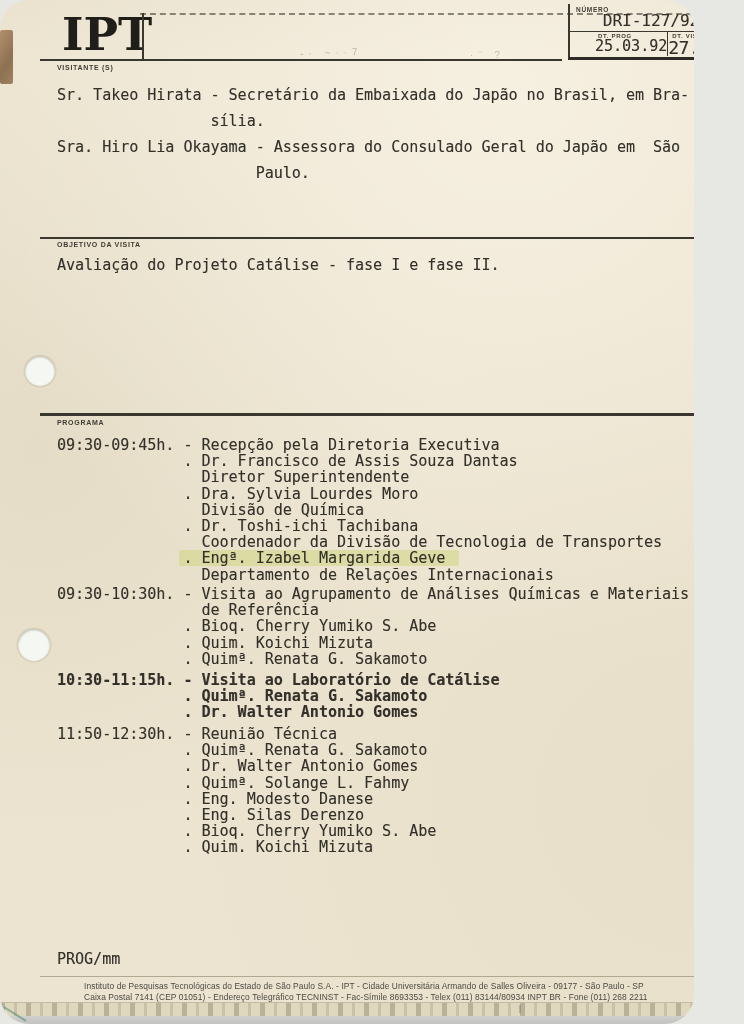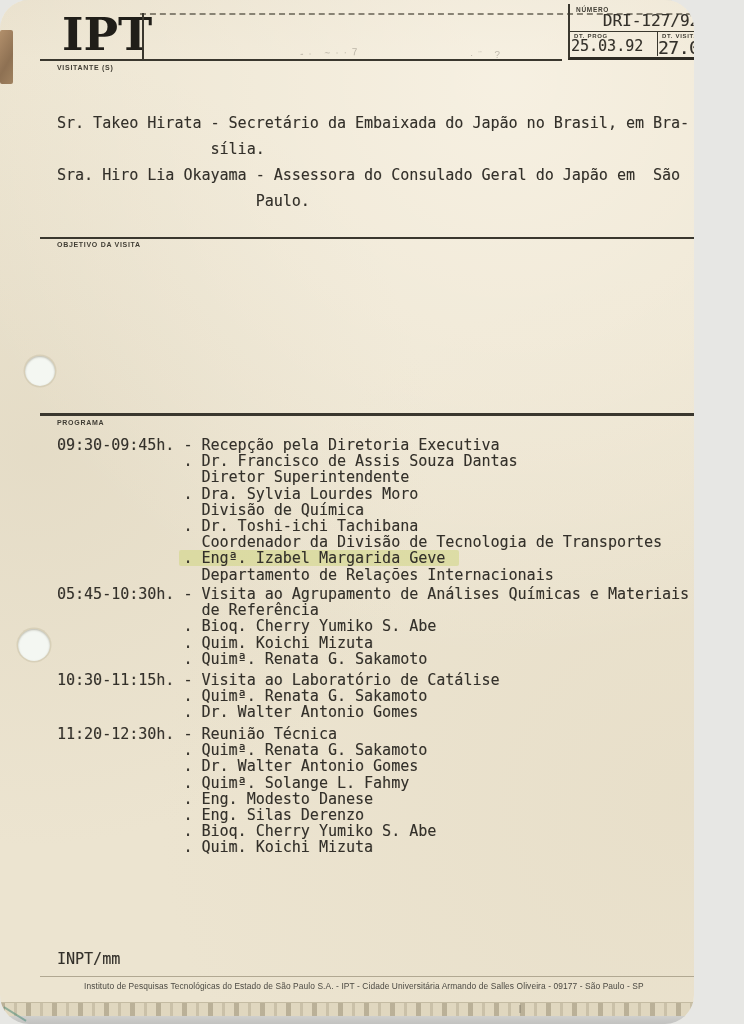--- a/index.html
+++ b/index.html
@@ -30,21 +30,21 @@
   .dashed-rule{border-top:2px dashed #6f6a5c;opacity:.8;}
   
   .logo{font-family:"DejaVu Serif","Liberation Serif",serif;font-weight:bold;
         font-size:46px;line-height:46px;color:#201e19;letter-spacing:0px;
         transform:scaleY(.96);}
   .title{font-size:19px;font-weight:bold;letter-spacing:2.4px;color:#3d3b35;
          text-shadow:.4px 0 0 rgba(60,58,50,.5);}
   .numbox{border-left:2px solid #3a372e;border-bottom:3px solid #2e2b24;}
   .numbox .val{font-family:"DejaVu Sans Mono","Liberation Mono",monospace;
                color:#33302a;text-shadow:.4px .4px 0 rgba(55,52,45,.3);}
-  .cellrow{display:flex;border-top:1.5px solid #3a372e;}
+  .cellrow{display:flex;border-top:1.5px solid #3a372e;padding-left:24px;}
   .cell{position:relative;}
   .cell + .cell{border-left:1.5px solid #3a372e;}
   
   .highlight{background:rgba(208,213,130,.55);border-radius:2px;filter:blur(.4px);}
   
   .hole{border-radius:50%;background:#f4f7f2;
         box-shadow:inset 0 1px 2px rgba(120,115,95,.45), 0 0 0 1.5px rgba(205,196,172,.6);}
   
   .tape{background:linear-gradient(120deg,#a8815a,#7d5c3c 60%,#93714c);opacity:.85;border-radius:2px;}
   .pencil{color:rgba(95,90,78,.38);font-size:10px;letter-spacing:5px;}
@@ -94,67 +94,69 @@
       <div class="cell" style="width:73px;">
         <div class="form-label" style="padding:1px 0 0 4px;font-size:6px;">DT. VISITA</div>
         <div class="val" style="font-size:18px;margin-top:-2px;letter-spacing:-0.5px;">27.03.92</div>
       </div>
     </div>
   </div>
 
   <div class="abs rule" style="left:40px;top:59px;width:522px;height:2px;"></div>
 
   <div class="abs form-label" style="left:57px;top:64px;">VISITANTE (S)</div>
-  <div class="abs tw pre body-tw" style="left:57px;top:82px;margin-top:28px;">Sr. Takeo Hirata - Secretário da Embaixada do Japão no Brasil, em Bra-
+  <div class="abs tw pre body-tw" style="left:57px;top:82px;">Sr. Takeo Hirata - Secretário da Embaixada do Japão no Brasil, em Bra-
                  sília.
 Sra. Hiro Lia Okayama - Assessora do Consulado Geral do Japão em  São
                       Paulo.</div>
 
   <div class="abs rule" style="left:40px;top:237px;width:682px;height:2px;"></div>
   <div class="abs form-label" style="left:57px;top:241px;">OBJETIVO DA VISITA</div>
+  <div class="abs tw pre body-tw" style="left:57px;top:252px;">Avaliação do Projeto Catálise - fase I e fase II.</div>
 
   <div class="abs hole" style="left:25px;top:356px;width:30px;height:30px;"></div>
   <div class="abs hole" style="left:18px;top:629px;width:32px;height:32px;"></div>
 
   <div class="abs rule" style="left:40px;top:413px;width:682px;height:3px;"></div>
   <div class="abs form-label" style="left:57px;top:419px;">PROGRAMA</div>
 
   <div class="abs highlight" style="left:179px;top:550px;width:280px;height:16px;"></div>
 
   <div class="abs tw pre prog-tw" style="left:57px;top:437px;">09:30-09:45h. - Recepção pela Diretoria Executiva
               . Dr. Francisco de Assis Souza Dantas
                 Diretor Superintendente
               . Dra. Sylvia Lourdes Moro
                 Divisão de Química
               . Dr. Toshi-ichi Tachibana
                 Coordenador da Divisão de Tecnologia de Transportes
               . Engª. Izabel Margarida Geve
                 Departamento de Relações Internacionais</div>
-  <div class="abs tw pre prog-tw" style="left:57px;top:586px;">05:45-10:30h. - Visita ao Agrupamento de Análises Químicas e Materiais
+  <div class="abs tw pre prog-tw" style="left:57px;top:586px;">09:30-10:30h. - Visita ao Agrupamento de Análises Químicas e Materiais
                 de Referência
               . Bioq. Cherry Yumiko S. Abe
               . Quim. Koichi Mizuta
               . Quimª. Renata G. Sakamoto</div>
-  <div class="abs tw pre prog-tw" style="left:57px;top:672px;">10:30-11:15h. - Visita ao Laboratório de Catálise
+  <div class="abs tw pre prog-tw" style="left:57px;top:672px;font-weight:bold;">10:30-11:15h. - Visita ao Laboratório de Catálise
               . Quimª. Renata G. Sakamoto
               . Dr. Walter Antonio Gomes</div>
-  <div class="abs tw pre prog-tw" style="left:57px;top:726px;">11:20-12:30h. - Reunião Técnica
+  <div class="abs tw pre prog-tw" style="left:57px;top:726px;">11:50-12:30h. - Reunião Técnica
               . Quimª. Renata G. Sakamoto
               . Dr. Walter Antonio Gomes
               . Quimª. Solange L. Fahmy
               . Eng. Modesto Danese
               . Eng. Silas Derenzo
               . Bioq. Cherry Yumiko S. Abe
               . Quim. Koichi Mizuta</div>
 
-  <div class="abs tw" style="left:57px;top:950px;font-size:15px;">INPT/mm</div>
+  <div class="abs tw" style="left:57px;top:950px;font-size:15px;">PROG/mm</div>
 
   <div class="abs" style="left:40px;top:976px;width:682px;height:1px;background:#b1a892;"></div>
   <div class="abs footer-text" style="left:84px;top:981px;width:600px;">
     <div>Instituto de Pesquisas Tecnológicas do Estado de São Paulo S.A. - IPT - Cidade Universitária Armando de Salles Oliveira - 09177 - São Paulo - SP</div>
+    <div>Caixa Postal 7141 (CEP 01051) - Endereço Telegráfico TECNINST - Fac-Símile 8693353 - Telex (011) 83144/80934 INPT BR - Fone (011) 268 2211</div>
   </div>
   <div class="abs form-code" style="left:62px;top:1006px;">F 393</div>
 
   <div class="abs speck" style="left:695px;top:560px;width:9px;height:2px;"></div>
 
   <div class="abs edge-band" style="left:0;top:1002px;width:722px;height:14px;"></div>
   <div class="abs speck" style="left:519px;top:1005px;width:2px;height:8px;"></div>
   <div class="abs scanner-gray" style="left:0;top:1016px;width:744px;height:8px;"></div>
   <div class="abs corner-mark" style="left:2px;top:1013px;width:26px;height:2px;"></div>
 

